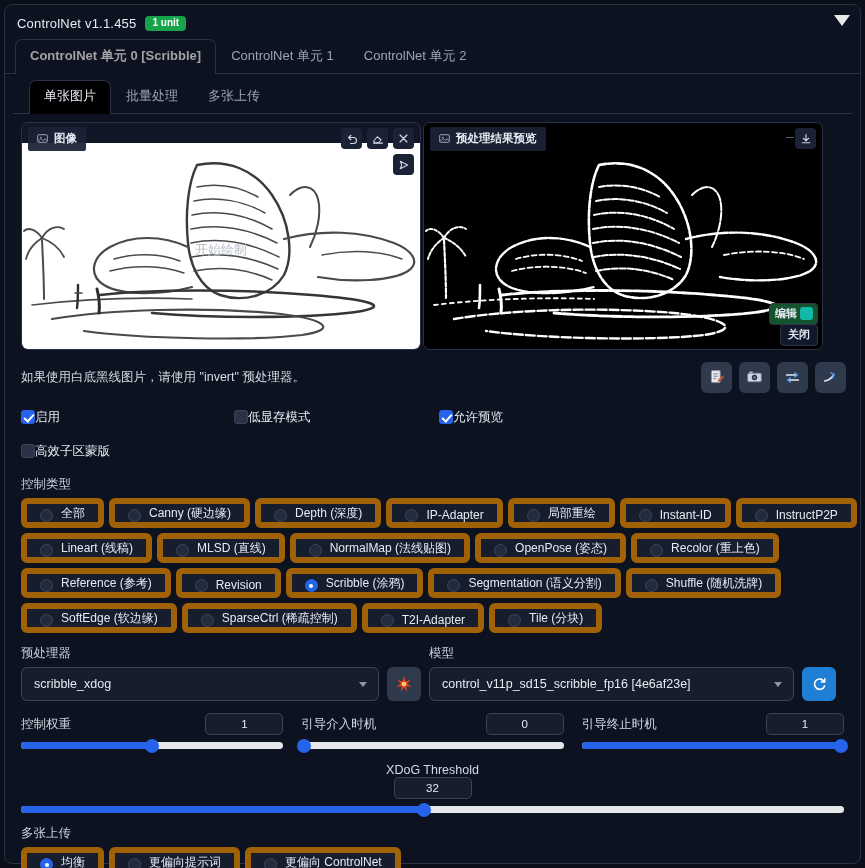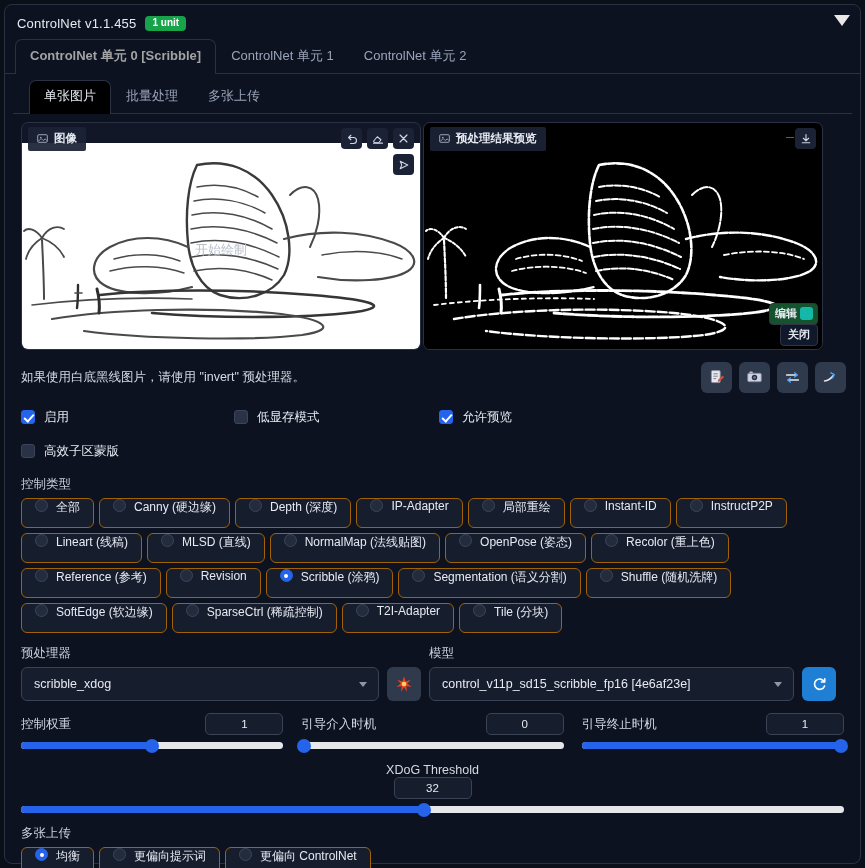--- a/index.html
+++ b/index.html
@@ -222,21 +222,21 @@
     font-size: 14px;
   }
 
   
   .cb-row {
     margin: 8px 16px 0;
     display: flex; align-items: center;
     height: 26px;
   }
   .cb {
-    display: flex; align-items: center; gap: 9px;
+    display: flex; align-items: center; gap: 0;
     font-size: 12.5px; color: #e6eaf2;
     cursor: pointer;
   }
   .box {
     width: 14px; height: 14px;
     border-radius: 3px;
     background: #2a3345;
     border: 1px solid #3a455c;
     display: inline-block;
     position: relative;
@@ -257,24 +257,24 @@
 
   
   .section-label {
     margin: 12px 16px 5px;
     font-size: 12.5px; color: #c8cfdb;
   }
   .radio-grid { margin: 0 16px; }
   .radio-row { display: flex; gap: 5px; margin-bottom: 5px; }
   .rbtn {
     background: #161d2d;
-    border: 1px solid #a16207;
+    border: 6px solid #a16207;
     border-radius: 6px;
     height: 30px;
-    display: flex; align-items: flex-start; gap: 8px;
+    display: flex; align-items: flex-end; gap: 8px;
     padding: 0 13px;
     font-size: 12px;
     color: #e6eaf2;
     cursor: pointer;
     white-space: nowrap;
   }
   .radio {
     width: 13px; height: 13px; border-radius: 50%;
     background: #232c3d;
     border: 1px solid #3c465c;

